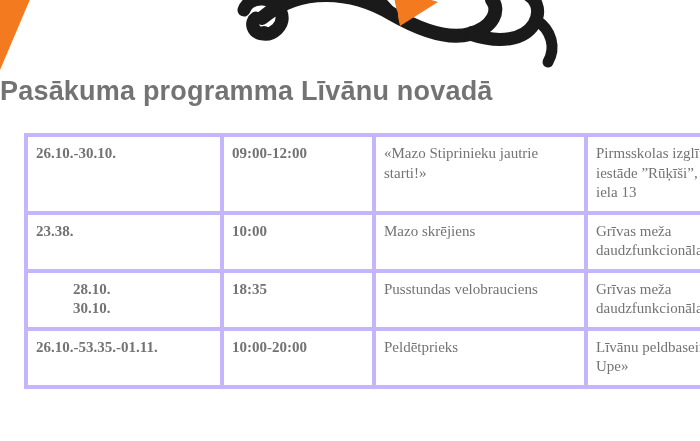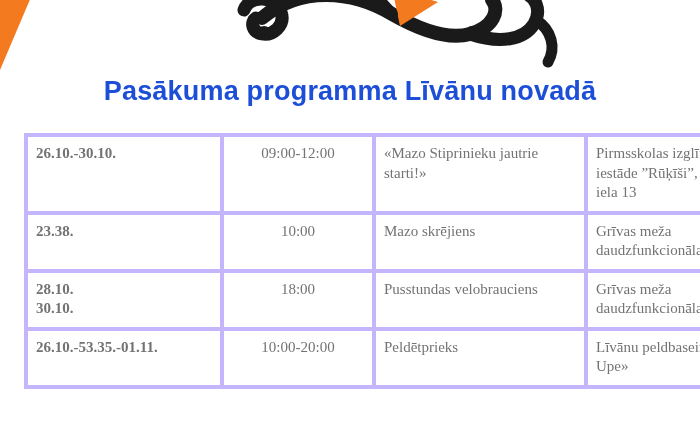--- a/index.html
+++ b/index.html
@@ -32,25 +32,25 @@
     width: 60px;
     height: 85px;
   }
 
   
   .doc-title {
     position: absolute;
     left: 0;
     top: 76px;
     width: 700px;
-    text-align: center;
+    text-align: left;
     font-family: "Liberation Sans", sans-serif;
     font-weight: bold;
     font-size: 27px;
-    color: #1d4ed8;
+    color: #737373;
     letter-spacing: 0.2px;
   }
 
   
   .program-table-wrap {
     position: absolute;
     left: 24px;
     top: 133px;
     width: 652px;
   }
@@ -66,32 +66,31 @@
     font-size: 15px;
     line-height: 1.30;
     color: #737373;
   }
   td.c-date {
     width: 176px;
     font-weight: bold;
   }
   td.c-time {
     width: 132px;
-    font-weight: normal;
-    text-align: center;
+    font-weight: bold;
   }
   td.c-event {
     width: 192px;
     font-weight: normal;
   }
   td.c-place {
     width: 150px;
     font-weight: normal;
   }
-  .nowrap-line { display: block; }
+  .nowrap-line { display: block; margin-left: 37px; }
 </style>
 </head>
 <body>
 
 <div class="header-art">
   <svg class="orange-wedge" width="60" height="85" viewBox="0 0 60 85">
     <polygon points="0,0 34,0 0,80" fill="#F47A20"></polygon>
   </svg>
   <svg width="700" height="75" viewBox="0 0 700 75" style="position:absolute;left:0;top:0;">
     <path d="M244 10 C250 -6 276 -4 281 12 C286 26 272 36 262 34 C252 32 250 22 256 18" fill="none" stroke="#1A1A1A" stroke-width="13" stroke-linecap="round"></path>
@@ -120,21 +119,21 @@
         <td class="c-date">23.38.</td>
         <td class="c-time">10:00</td>
         <td class="c-event">Mazo skrējiens</td>
         <td class="c-place">Grīvas meža daudzfunkcionālajā trasē</td>
       </tr>
       <tr>
         <td class="c-date">
           <span class="nowrap-line">28.10.</span>
           <span class="nowrap-line">30.10.</span>
         </td>
-        <td class="c-time">18:00</td>
+        <td class="c-time">18:35</td>
         <td class="c-event">Pusstundas velobrauciens</td>
         <td class="c-place">Grīvas meža daudzfunkcionālajā trasē</td>
       </tr>
       <tr>
         <td class="c-date">26.10.-53.35.-01.11.</td>
         <td class="c-time">10:00-20:00</td>
         <td class="c-event">Peldētprieks</td>
         <td class="c-place">Līvānu peldbaseins Upe»</td>
       </tr>
     </tbody>

